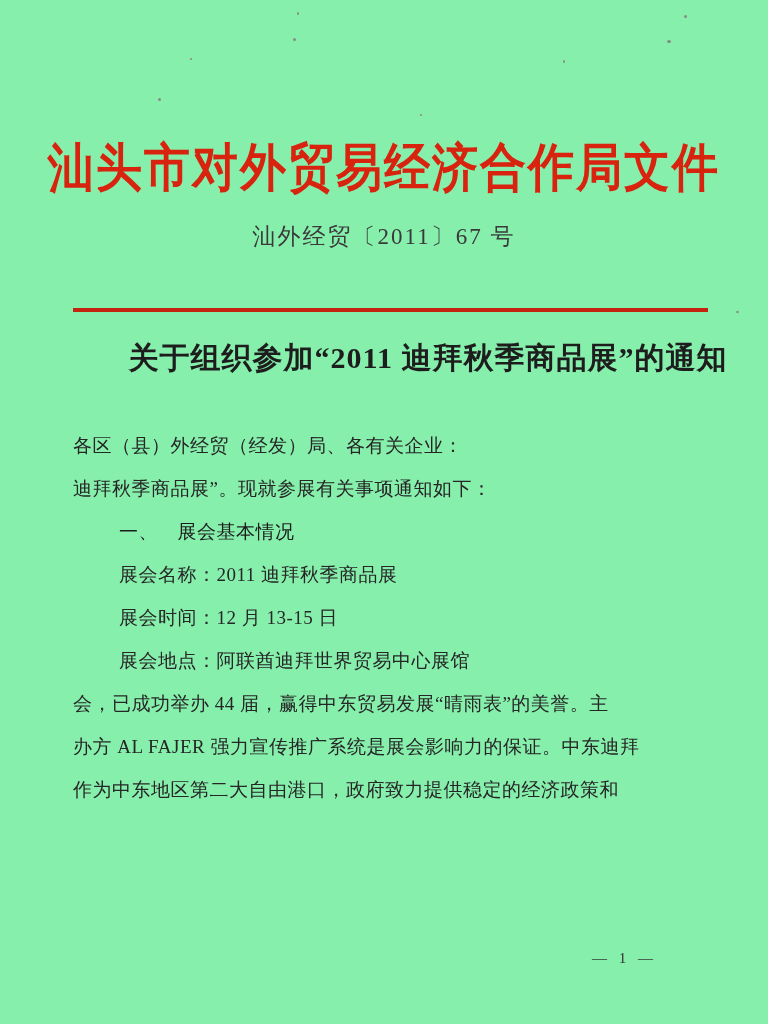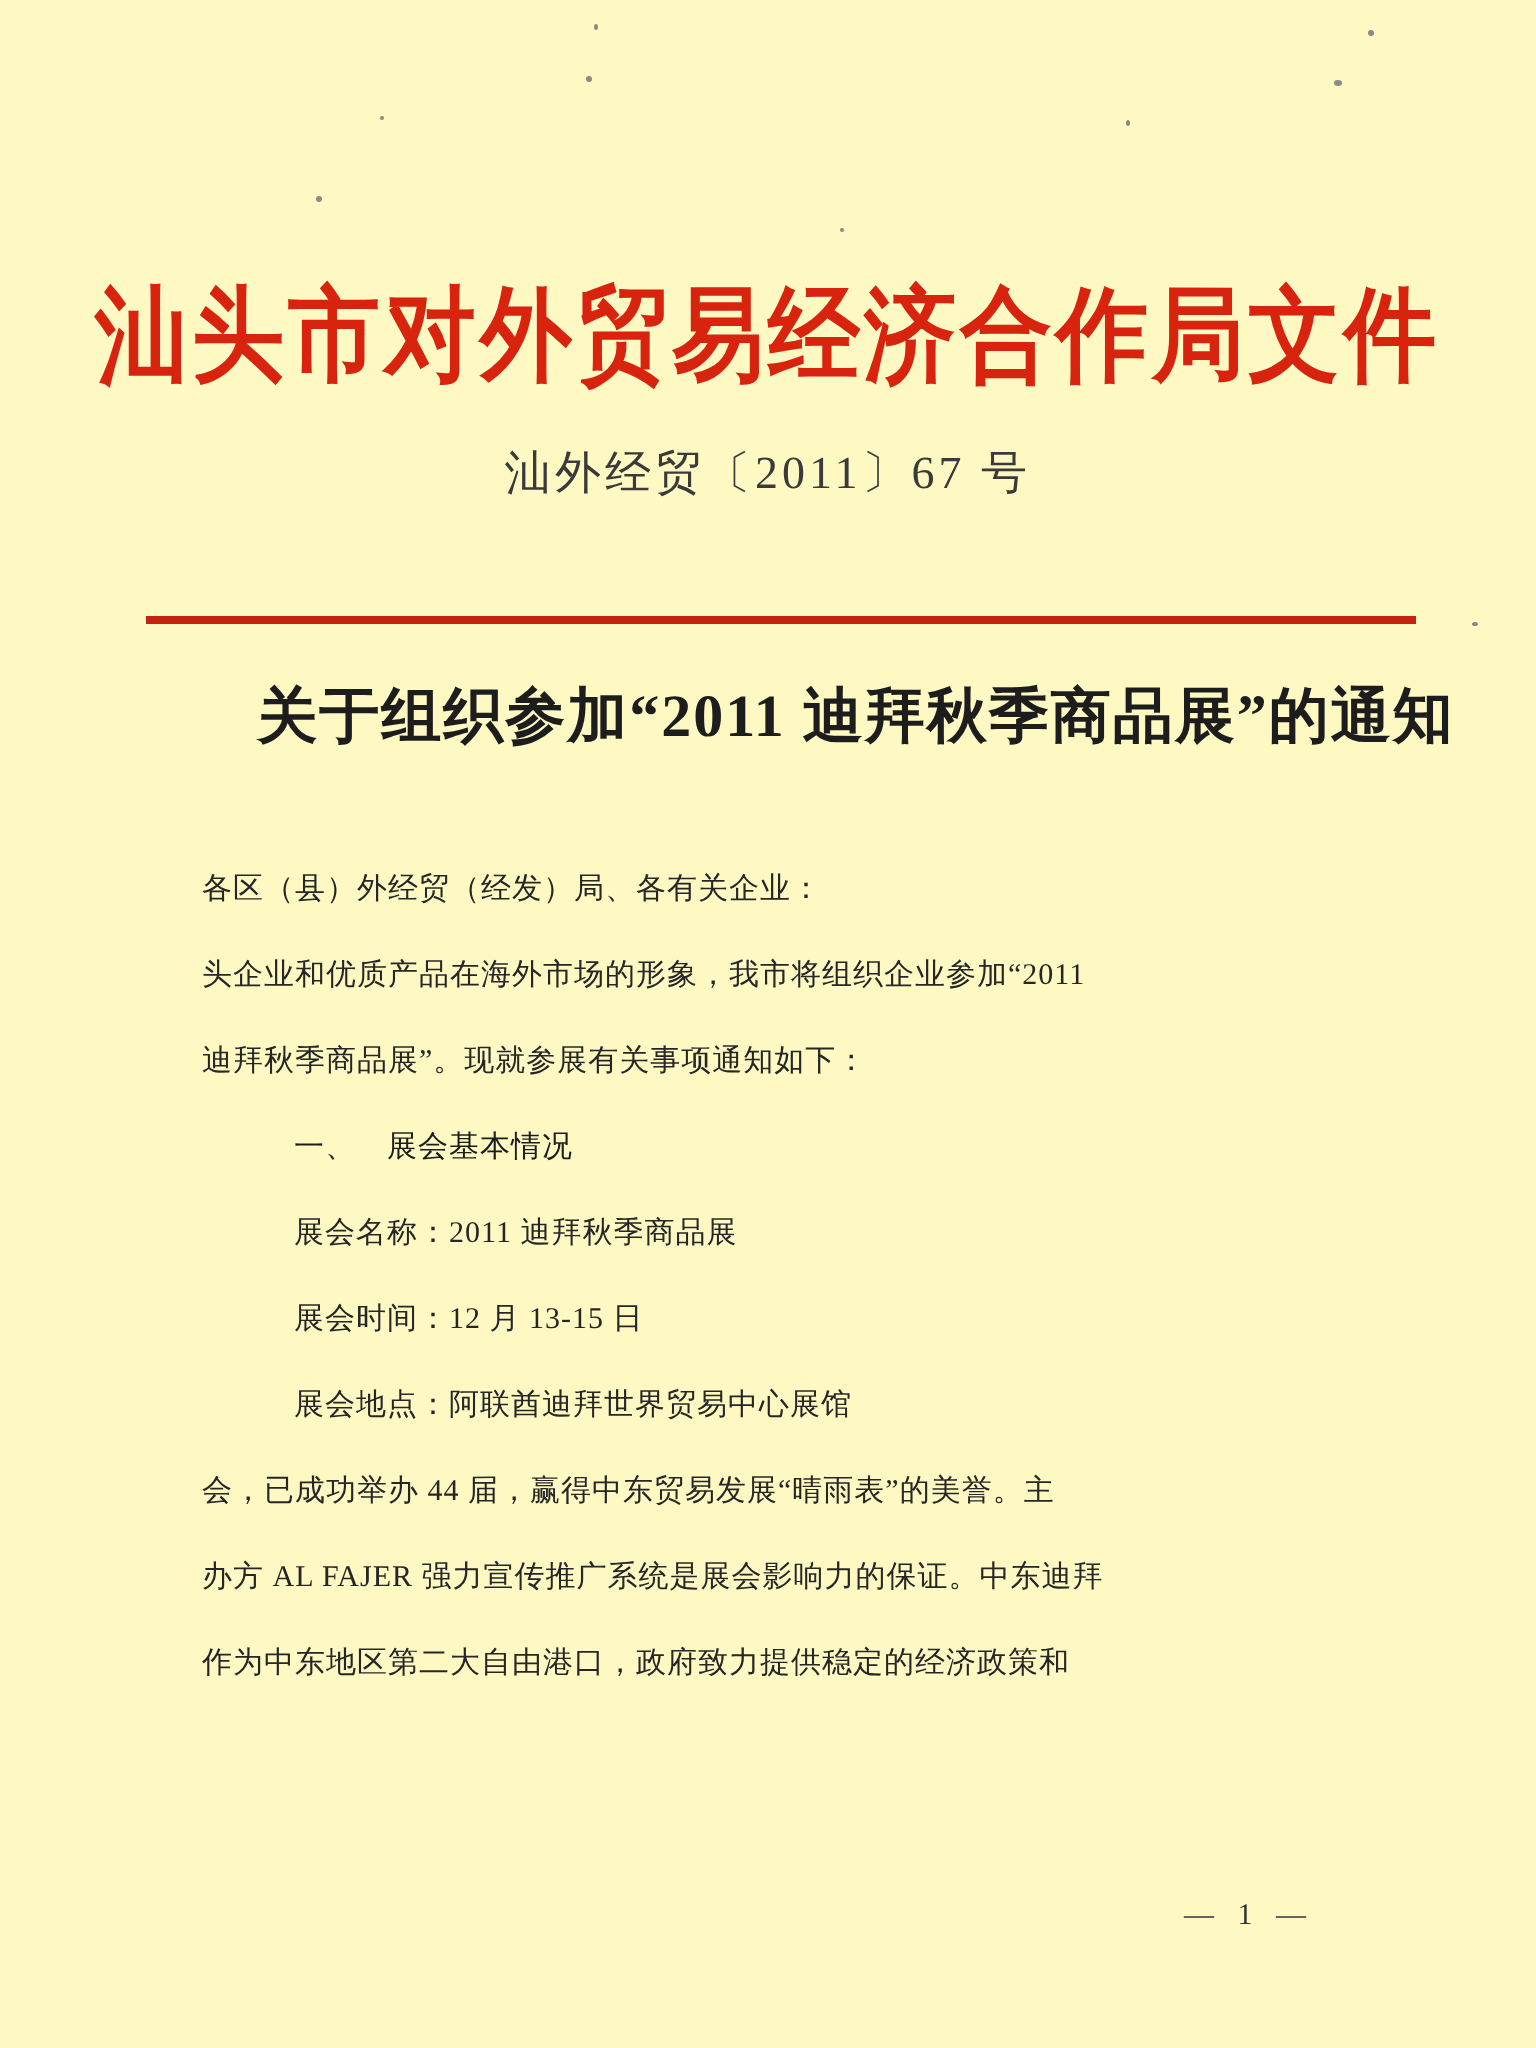--- a/index.html
+++ b/index.html
@@ -4,21 +4,21 @@
 <style>
   html, body {
     margin: 0;
     padding: 0;
     background: #ffffff;
   }
   .page {
     position: relative;
     width: 768px;
     height: 1024px;
-    background: #fef9c3;
+    background: #86efac;
     overflow: hidden;
     font-family: "Liberation Serif", "DejaVu Serif", serif;
   }
   .agency-title {
     position: absolute;
     top: 118px;
     left: 0;
     width: 100%;
     text-align: center;
     color: #d8230f;
@@ -61,22 +61,21 @@
     letter-spacing: 1px;
     white-space: nowrap;
     padding-left: 44px;
   }
   .body-text {
     position: absolute;
     top: 424px;
     left: 73px;
     width: 640px;
     color: #262626;
-    font-size: 15px;
-    margin-left: 28px;
+    font-size: 19px;
   }
   .bl {
     height: 43px;
     line-height: 43px;
     white-space: nowrap;
     letter-spacing: 0.5px;
   }
   .bl.ind {
     text-indent: 46px;
   }
@@ -107,21 +106,20 @@
   <div class="agency-title">汕头市对外贸易经济合作局文件</div>
 
   <div class="doc-number">汕外经贸〔2011〕67 号</div>
 
   <div class="red-rule"></div>
 
   <div class="notice-title">关于组织参加“2011 迪拜秋季商品展”的通知</div>
 
   <div class="body-text">
     <div class="bl">各区（县）外经贸（经发）局、各有关企业：</div>
-    <div class="bl">头企业和优质产品在海外市场的形象，我市将组织企业参加“2011</div>
     <div class="bl">迪拜秋季商品展”。现就参展有关事项通知如下：</div>
     <div class="bl ind heading">一、　展会基本情况</div>
     <div class="bl ind">展会名称：2011 迪拜秋季商品展</div>
     <div class="bl ind">展会时间：12 月 13-15 日</div>
     <div class="bl ind">展会地点：阿联酋迪拜世界贸易中心展馆</div>
     <div class="bl">会，已成功举办 44 届，赢得中东贸易发展“晴雨表”的美誉。主</div>
     <div class="bl">办方 AL FAJER 强力宣传推广系统是展会影响力的保证。中东迪拜</div>
     <div class="bl">作为中东地区第二大自由港口，政府致力提供稳定的经济政策和</div>
   </div>
 

